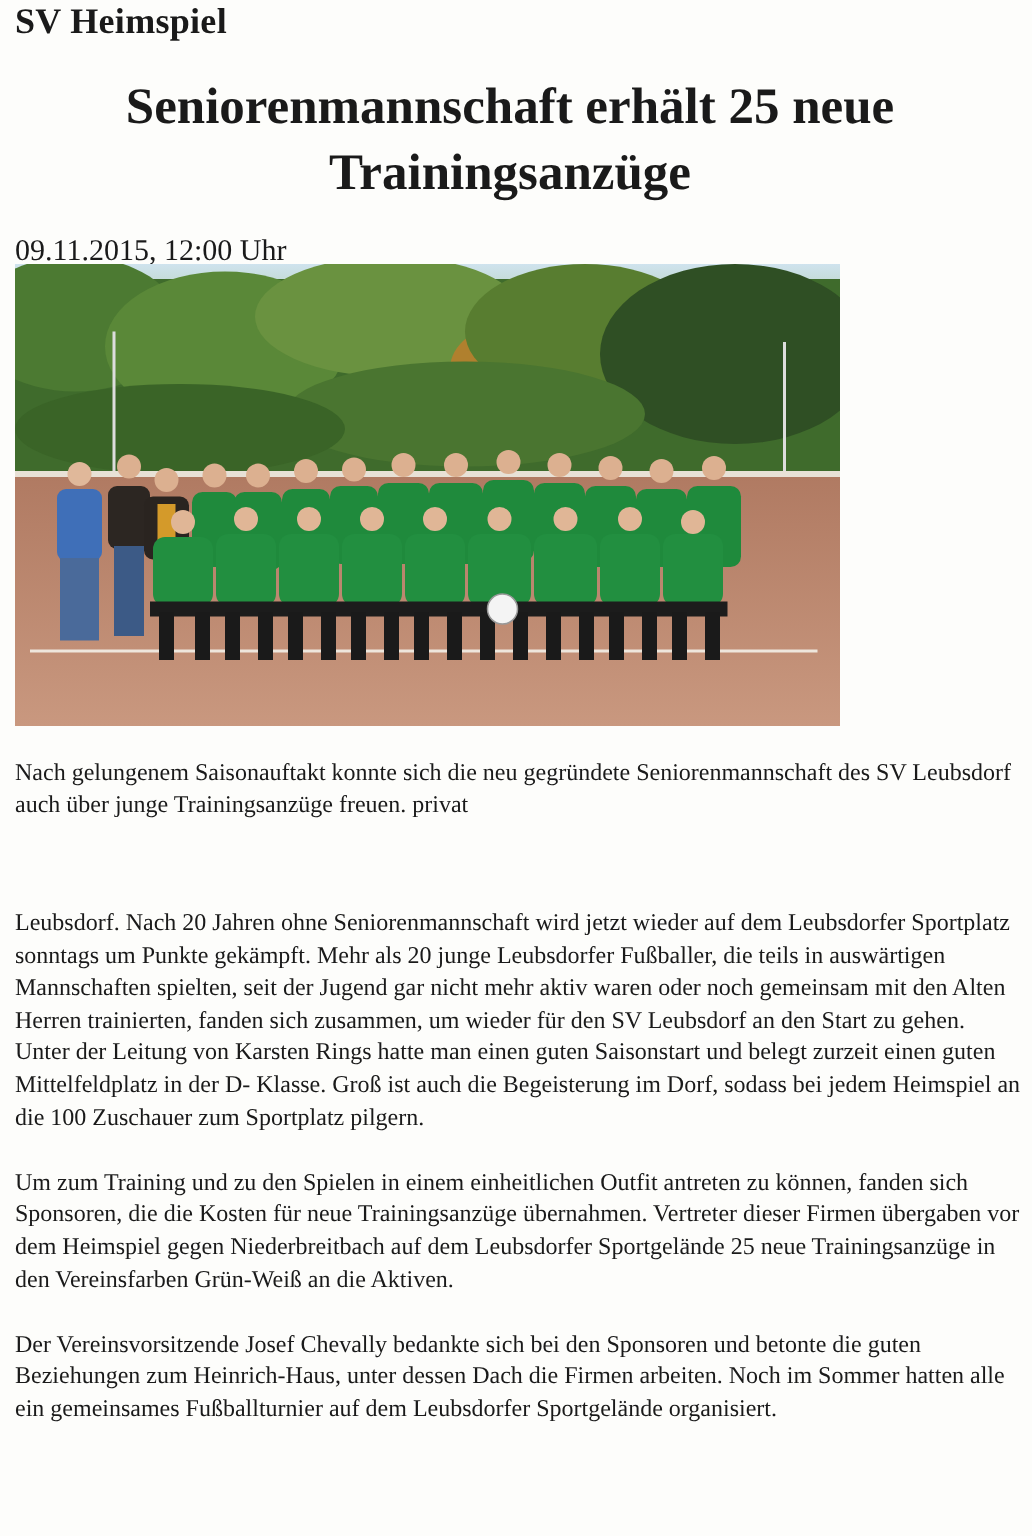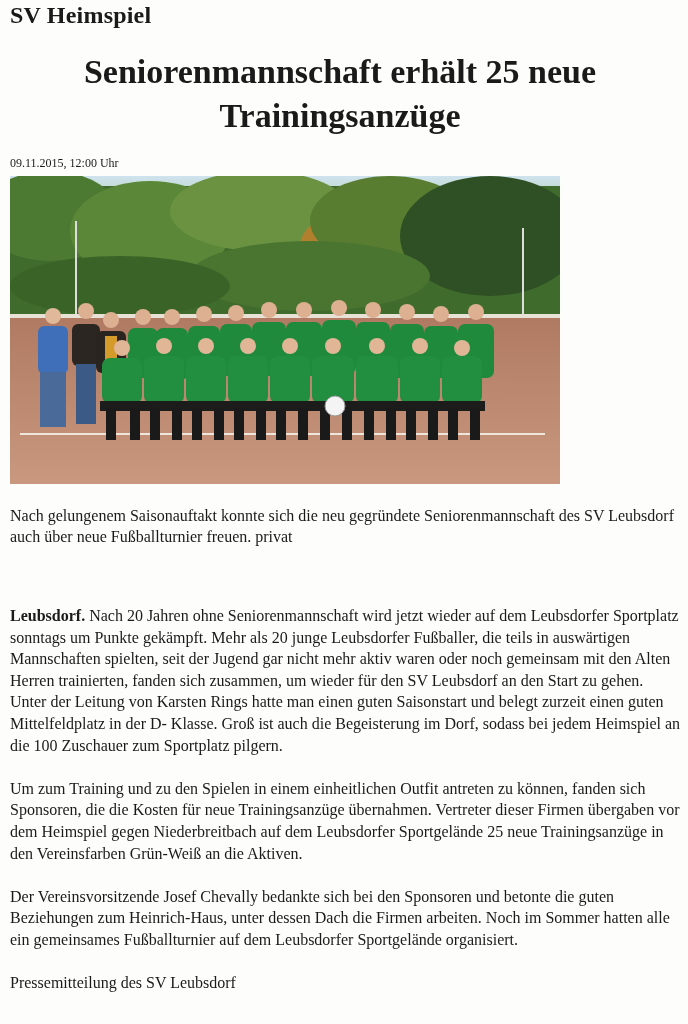--- a/index.html
+++ b/index.html
@@ -13,37 +13,37 @@
   .site {
     position:absolute; left:10px; top:2px;
     font-size:24px; font-weight:bold; letter-spacing:0.2px;
   }
   .headline {
     position:absolute; left:10px; top:50px; width:660px;
     font-size:34px; font-weight:bold; line-height:44px;text-align:center;
   }
   .dateline {
     position:absolute; left:10px; top:156px;
-    font-size:12px;
+    font-size:20px;
   }
   .photo {
     position:absolute; left:10px; top:176px; width:550px; height:308px;
     overflow:hidden; background:#b98a70;
   }
   .photo svg { display:block; }
   .caption {
     position:absolute; left:10px; top:505px; width:670px;
     font-size:16px; line-height:21px;
   }
   .body {
     position:absolute; left:10px; top:605px; width:672px;
     font-size:16px; line-height:21.6px;
   }
   .body p { margin:0 0 21.6px 0; }
-  .body b { font-weight:bold; }
+  .body b { font-weight:normal; }
 </style>
 </head>
 <body>
 
 <div class="site">SV Heimspiel</div>
 
 <h1 class="headline" style="margin:0;">Seniorenmannschaft erhält 25 neue Trainingsanzüge</h1>
 
 <div class="dateline">09.11.2015, 12:00 Uhr</div>
 
@@ -160,20 +160,19 @@
       <rect x="396" y="232" width="10" height="32"></rect>
         <rect x="418" y="232" width="10" height="32"></rect>
       <rect x="438" y="232" width="10" height="32"></rect>
         <rect x="460" y="232" width="10" height="32"></rect>
     </g>
 
     <circle cx="325" cy="230" r="10" fill="#f4f4f4" stroke="#999" stroke-width="1"></circle>
   </svg>
 </div>
 
-<div class="caption">Nach gelungenem Saisonauftakt konnte sich die neu gegründete Seniorenmannschaft des SV Leubsdorf auch über neue Fußballturnier freuen. privat</div>
+<div class="caption">Nach gelungenem Saisonauftakt konnte sich die neu gegründete Seniorenmannschaft des SV Leubsdorf auch über junge Trainingsanzüge freuen. privat</div>
 
 <div class="body">
   <p><b>Leubsdorf.</b><span> Nach 20 Jahren ohne Seniorenmannschaft wird jetzt wieder auf dem Leubsdorfer Sportplatz sonntags um Punkte gekämpft. Mehr als 20 junge Leubsdorfer Fußballer, die teils in auswärtigen Mannschaften spielten, seit der Jugend gar nicht mehr aktiv waren oder noch gemeinsam mit den Alten Herren trainierten, fanden sich zusammen, um wieder für den SV Leubsdorf an den Start zu gehen. Unter der Leitung von Karsten Rings hatte man einen guten Saisonstart und belegt zurzeit einen guten Mittelfeldplatz in der D- Klasse. Groß ist auch die Begeisterung im Dorf, sodass bei jedem Heimspiel an die 100 Zuschauer zum Sportplatz pilgern.</span></p>
   <p>Um zum Training und zu den Spielen in einem einheitlichen Outfit antreten zu können, fanden sich Sponsoren, die die Kosten für neue Trainingsanzüge übernahmen. Vertreter dieser Firmen übergaben vor dem Heimspiel gegen Niederbreitbach auf dem Leubsdorfer Sportgelände 25 neue Trainingsanzüge in den Vereinsfarben Grün-Weiß an die Aktiven.</p>
   <p>Der Vereinsvorsitzende Josef Chevally bedankte sich bei den Sponsoren und betonte die guten Beziehungen zum Heinrich-Haus, unter dessen Dach die Firmen arbeiten. Noch im Sommer hatten alle ein gemeinsames Fußballturnier auf dem Leubsdorfer Sportgelände organisiert.</p>
-  <p>Pressemitteilung des SV Leubsdorf</p>
 </div>
 
 </body></html>

